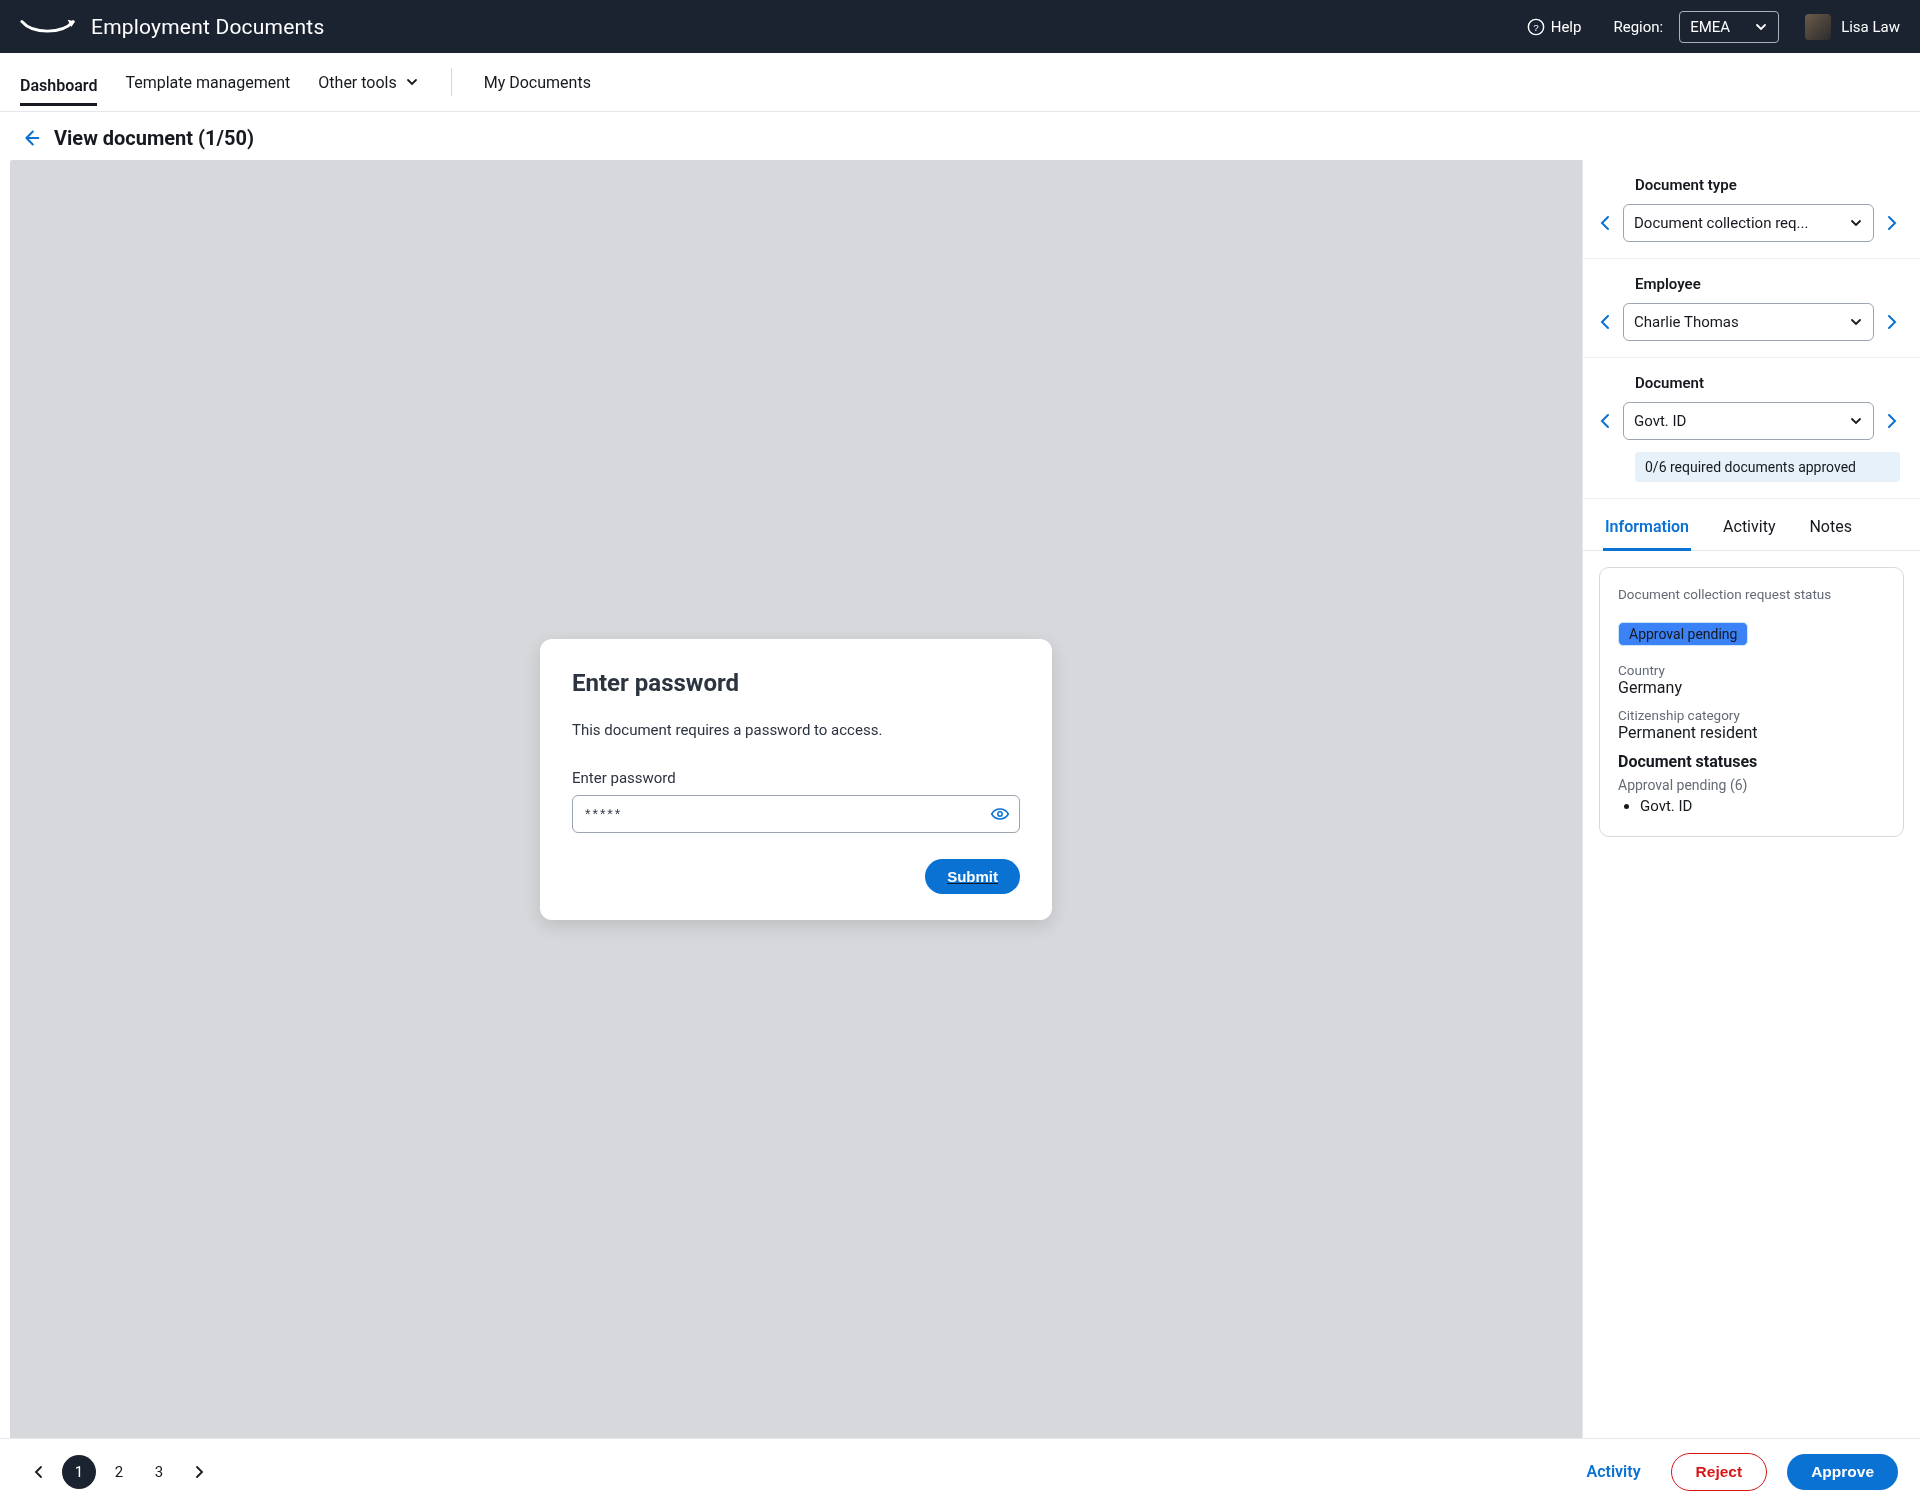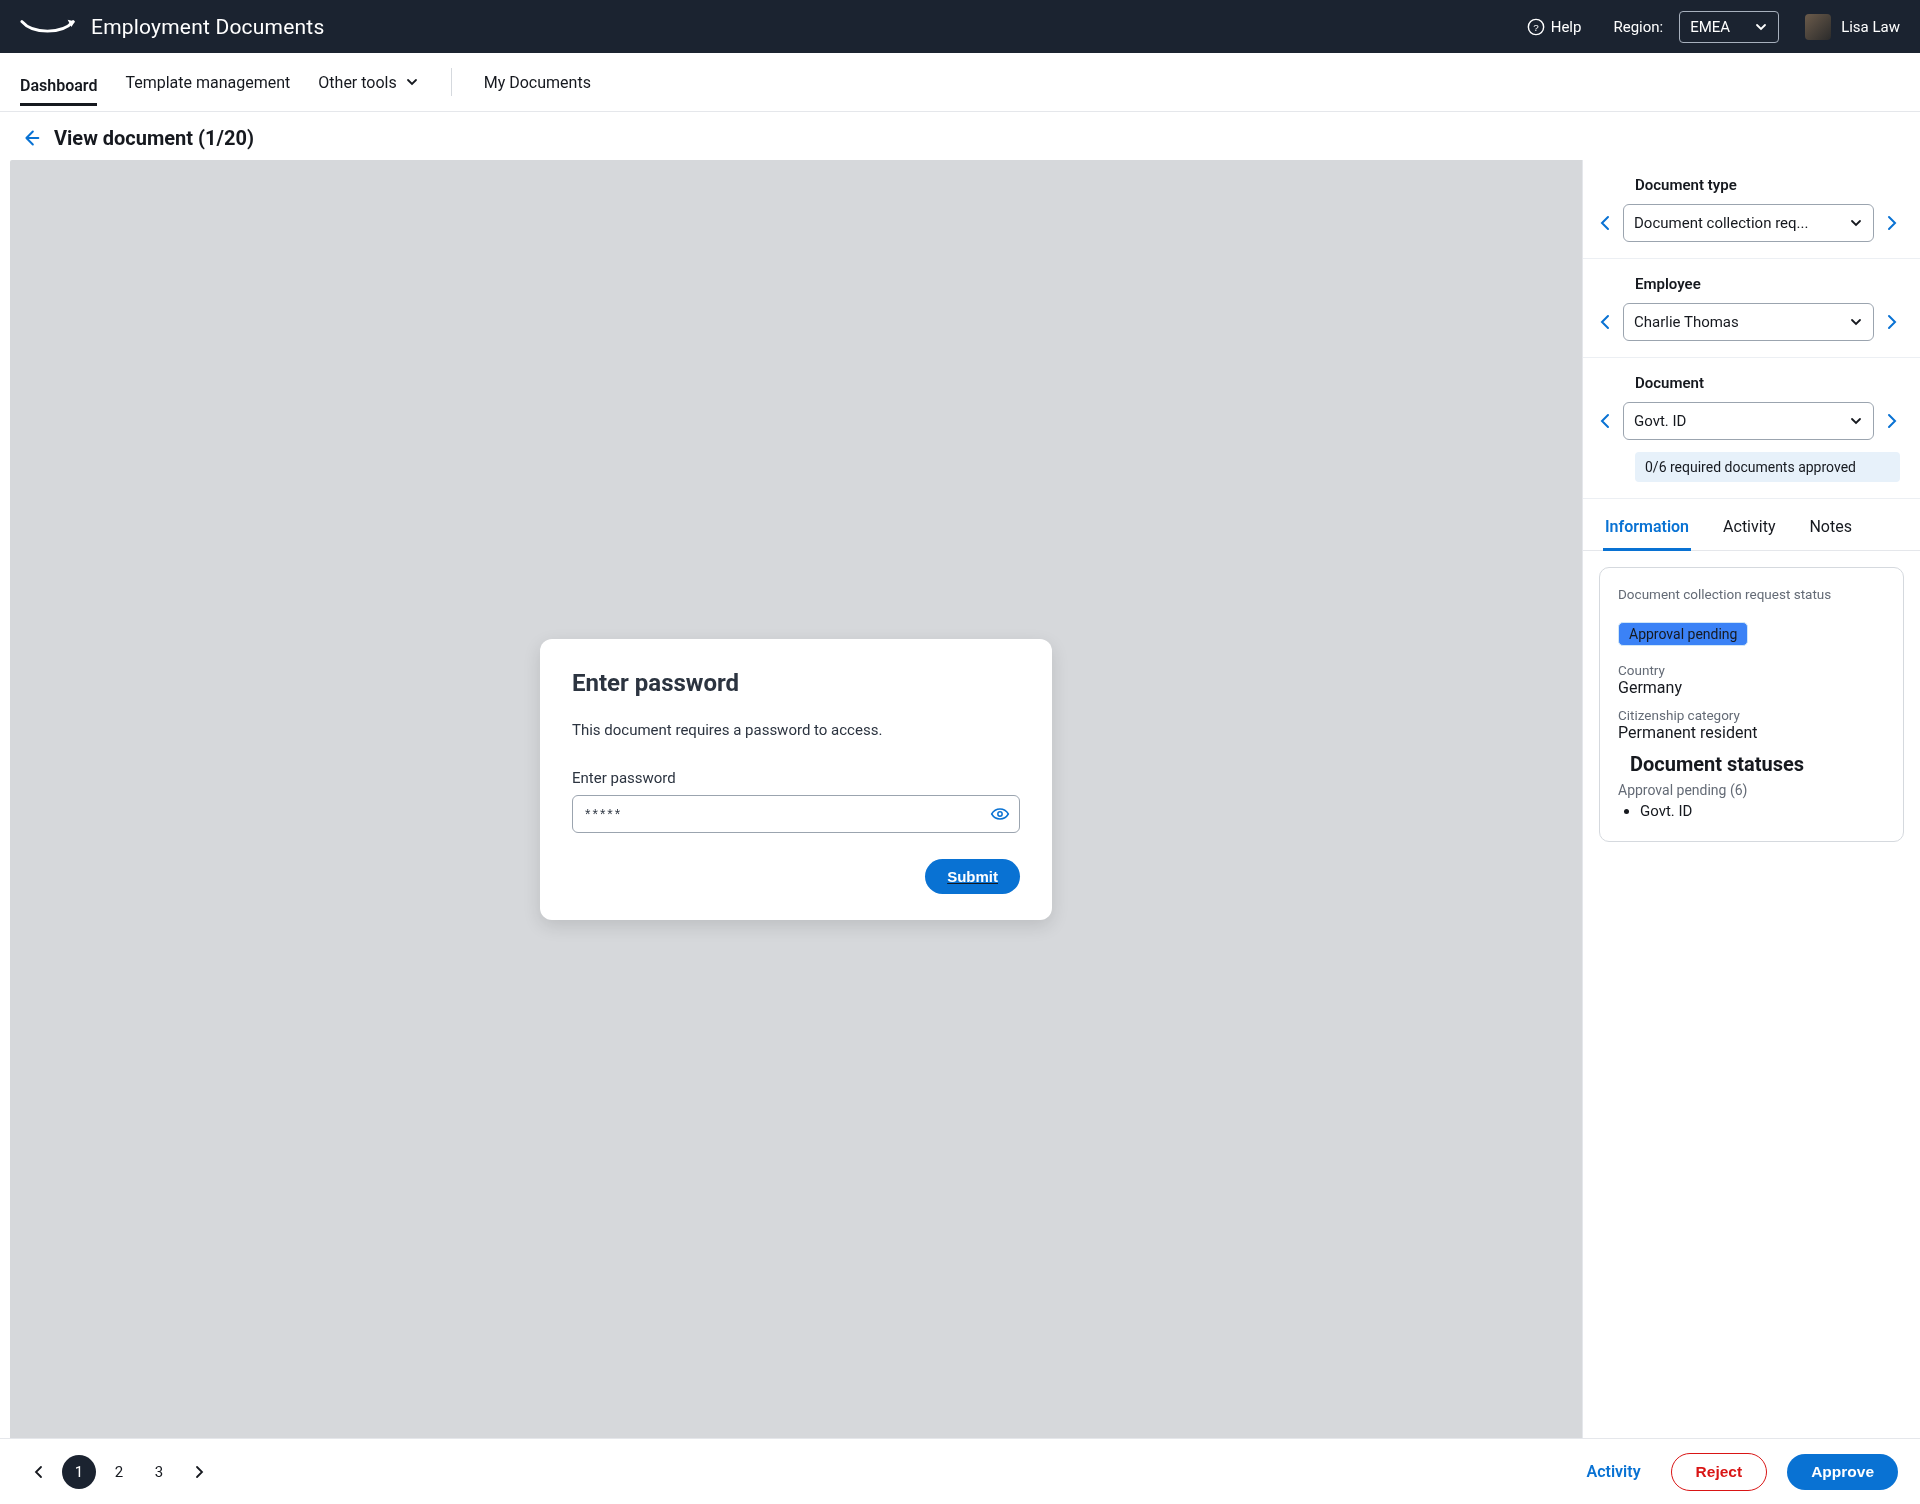--- a/index.html
+++ b/index.html
@@ -107,21 +107,21 @@
     display: flex; align-items: center; gap: 12px; padding: 14px 16px; font-size: 18px; font-weight: 700;
     border-bottom: 1px solid #e5e7eb; cursor:pointer;
   }
   .card-body { padding: 14px 18px 18px; font-size: 15px; }
   .kv-label { font-size: 13.5px; color: #646b76; margin-top: 4px;}
   .kv-value { font-size: 16px; color: #16191f; margin-bottom: 10px; }
   .status-badge {
     display: inline-block; background: #3b82f6; color: #16191f;
     border-radius: 5px; padding: 3px 10px; font-size: 14px; margin: 20px 0 12px; border:1px solid #cfe6f7;
   }
-  .statuses h4 { font-size: 20px; font-weight: 700; margin: 6px 12px; }
+  .statuses h4 { font-size: 16px; font-weight: 700; margin: 6px 0; }
   .status-sub { font-size: 14px; color: #646b76; margin: 4px 0 4px; }
   .status-list { list-style: disc; padding-left: 22px; font-size: 15px; }
   .status-list li { margin: 3px 0; }
 
   
   .footer {
     height: 66px; border-top: 1px solid #e5e7eb; display: flex; align-items: center;
     padding: 0 22px; gap: 10px; background:#fff;
   }
   .pager { display: flex; align-items: center; gap: 6px; }
@@ -189,21 +189,21 @@
   <span class="nav-divider"></span>
   <span class="navtab">My Documents</span>
 </div>
 
 <div class="pagetitle">
   <span class="back-arrow">
     <svg viewBox="0 0 24 24" width="22" height="22">
         <path d="M14 5l-7 7 7 7M7 12h13" stroke="#0972d3" stroke-width="2.2" fill="none" stroke-linecap="round" stroke-linejoin="round"></path>
       </svg>
   </span>
-  <h1>View document (1/20)</h1>
+  <h1>View document (1/50)</h1>
 </div>
 
 <div class="body">
 
   <div class="doc-pane">
     <div class="doc-card">
       <h2>Enter password</h2>
       <p class="desc">This document requires a password to access.</p>
       <label class="field-label">Enter password</label>
       <div class="pw-wrap">

